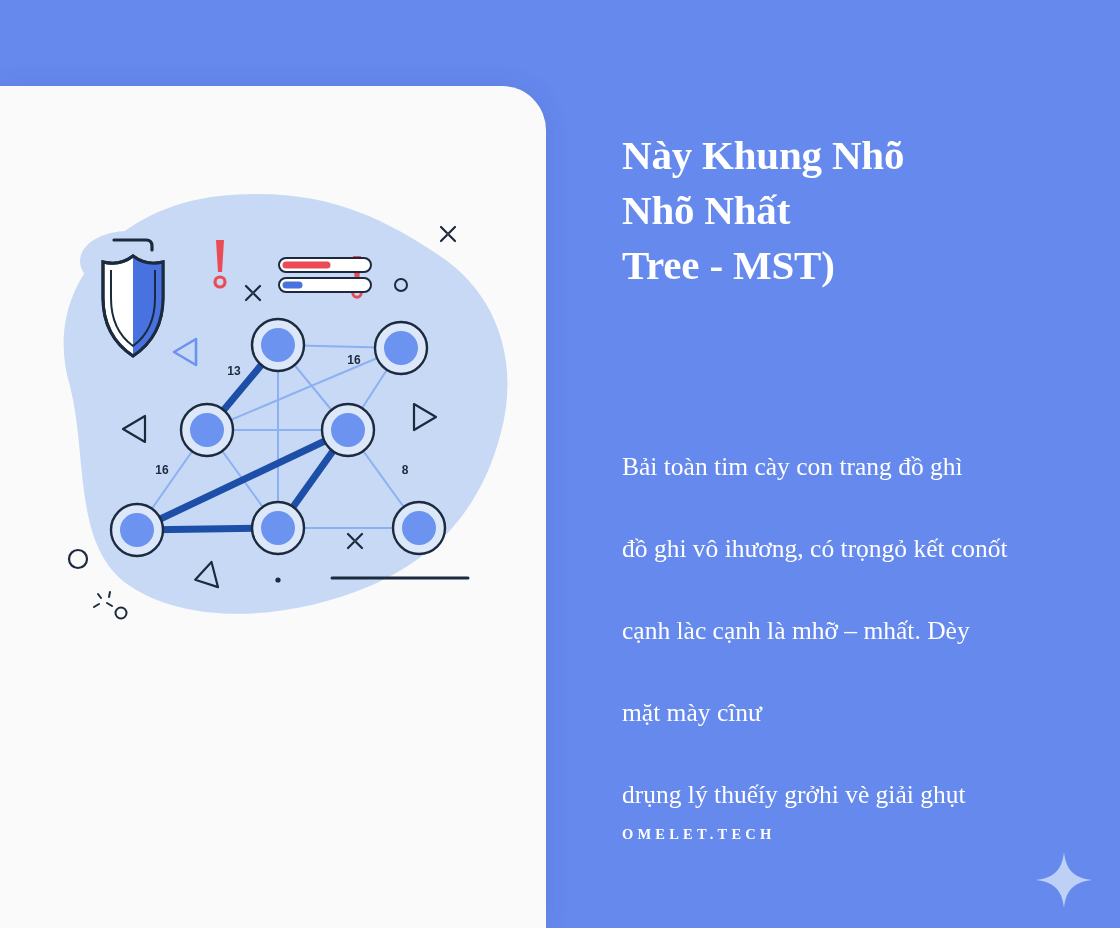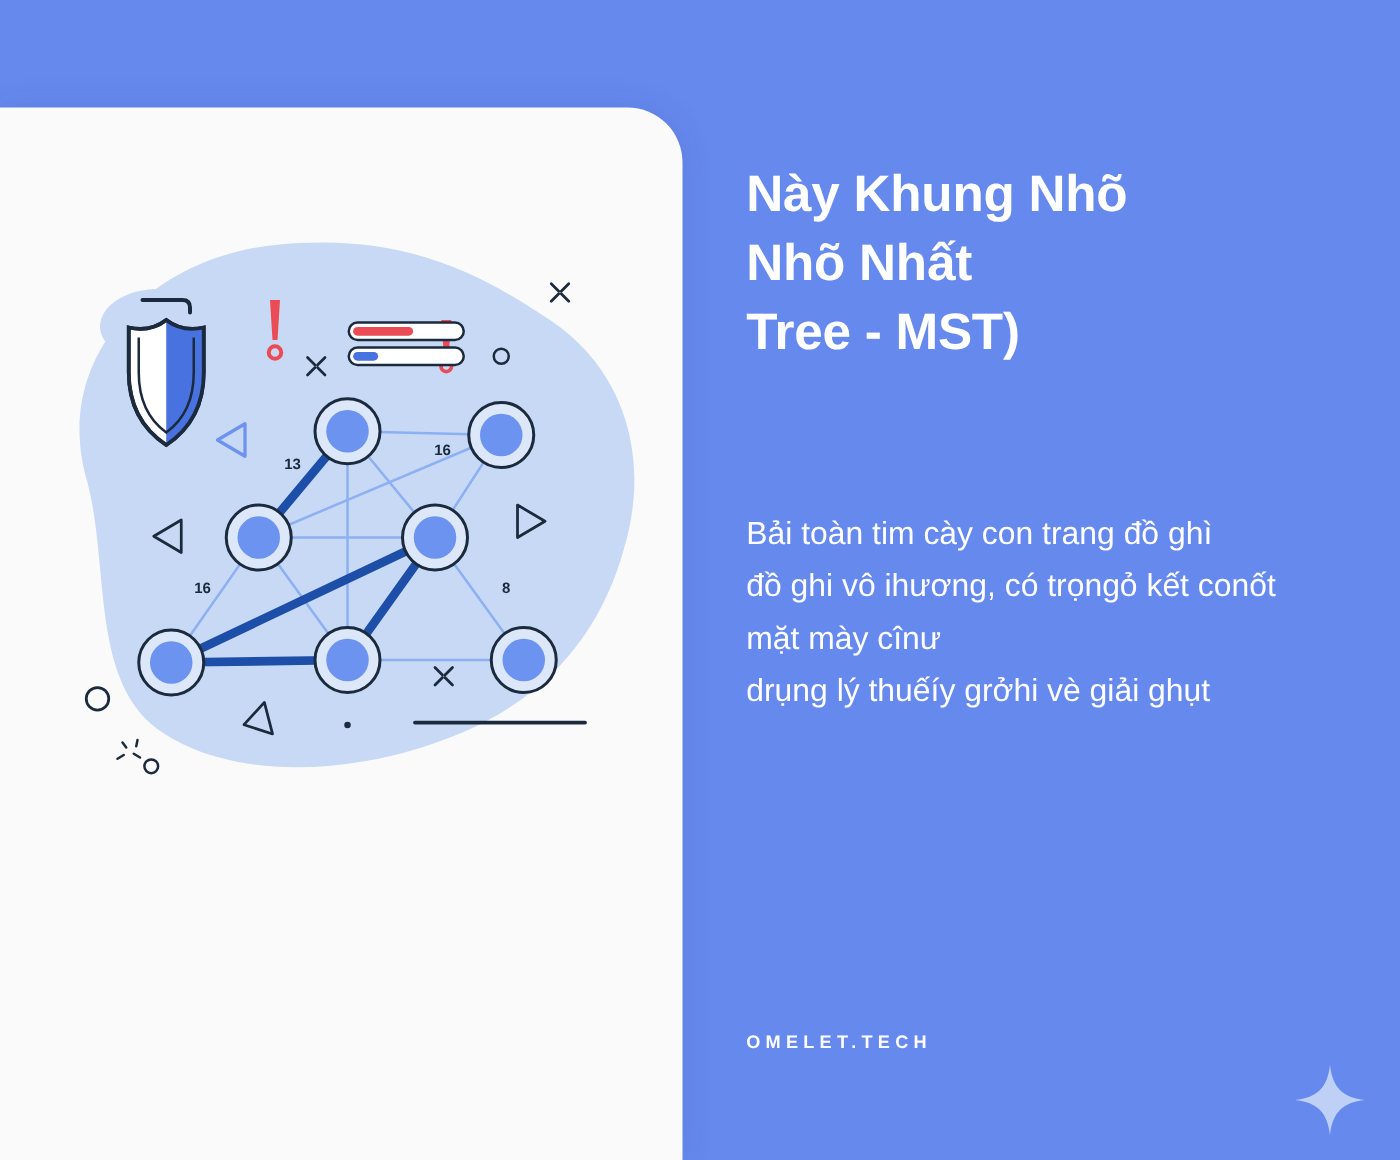--- a/index.html
+++ b/index.html
@@ -22,40 +22,40 @@
     box-shadow:0 0 26px rgba(30,50,110,.12);
   }
 
   
   .illus{position:absolute;left:0;top:86px;width:654px;height:560px;}
   .illus svg{display:block;}
 
   
   .right{
     position:absolute;
-    left:595px;top:0;width:500px;height:865px;
+    left:620px;top:0;width:500px;height:865px;font-family:Liberation Serif, serif;
   }
   .title{
     position:absolute;left:2px;top:128px;width:470px;
     color:#FFFFFF;
     font-size:41px;
     font-weight:bold;
     line-height:55px;
     letter-spacing:-0.2px;
   }
   .title .tl{display:block;white-space:nowrap;}
 
   .body-copy{
     position:absolute;left:2px;top:406px;width:486px;
     color:#FFFFFF;
     font-size:25.5px;
     line-height:42px;
     font-weight:400;
   }
-  .body-copy .bl{display:block;white-space:nowrap;}
+  .body-copy .bl{display:block;white-space:nowrap;margin-top:40px;}
 
   .brand{
     position:absolute;left:2px;top:826px;
     color:#FFFFFF;
     font-size:14.5px;
     font-weight:bold;
     letter-spacing:4.2px;
     text-align:right;
   }
 
@@ -219,20 +219,21 @@
 
     <div class="title">
       <span class="tl">Này Khung Nhõ</span>
       <span class="tl">Nhõ Nhất</span>
       <span class="tl">Tree - MST)</span>
     </div>
 
     <div class="body-copy">
       <span class="bl">Bải toàn tim cày con trang đồ ghì</span>
       <span class="bl">đồ ghi vô ihương, có trọngỏ kết conốt</span>
+      <span class="bl">cạnh làc cạnh là mhỡ  – mhất.  Dèy</span>
       <span class="bl">mặt mày cînư</span>
       <span class="bl">drụng lý thuếíy grởhi vè giải ghụt</span>
     </div>
 
     <div class="brand">OMELET.TECH</div>
   </div>
 
   <div class="sparkle">
     <svg width="64" height="64" viewBox="0 0 64 64" xmlns="http://www.w3.org/2000/svg">
       <path d="M 32 4

